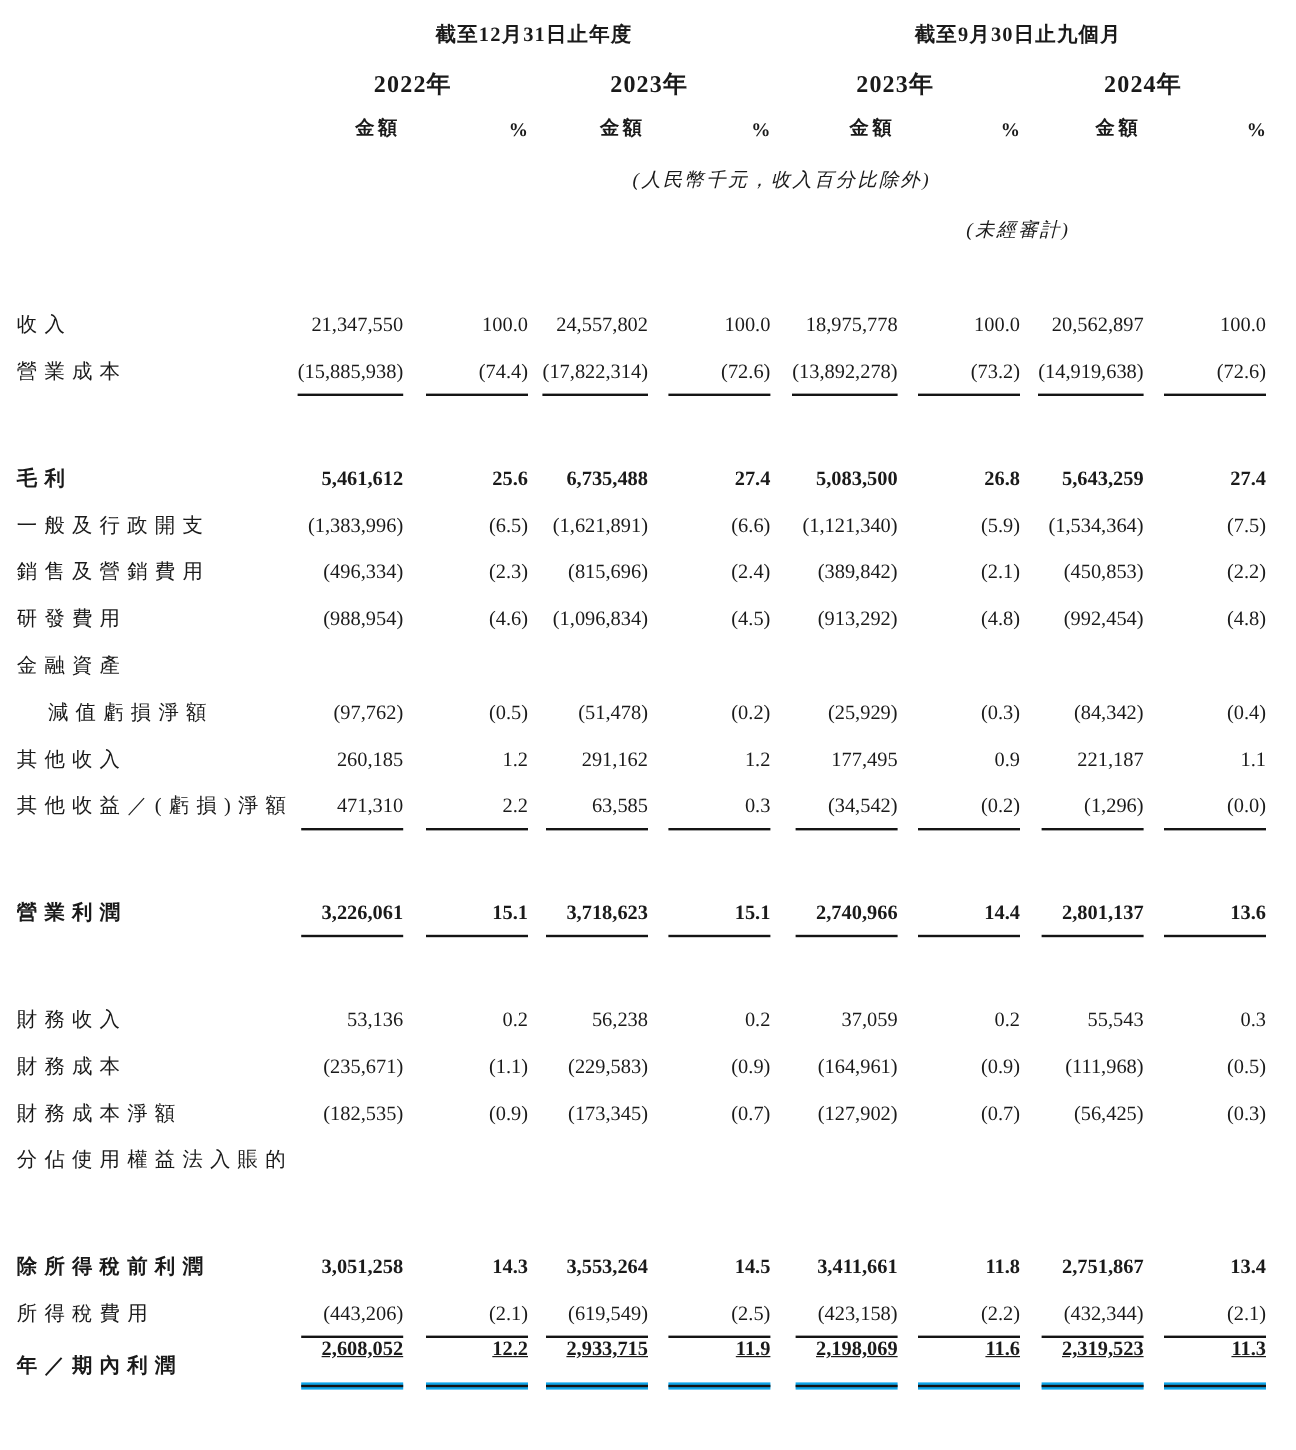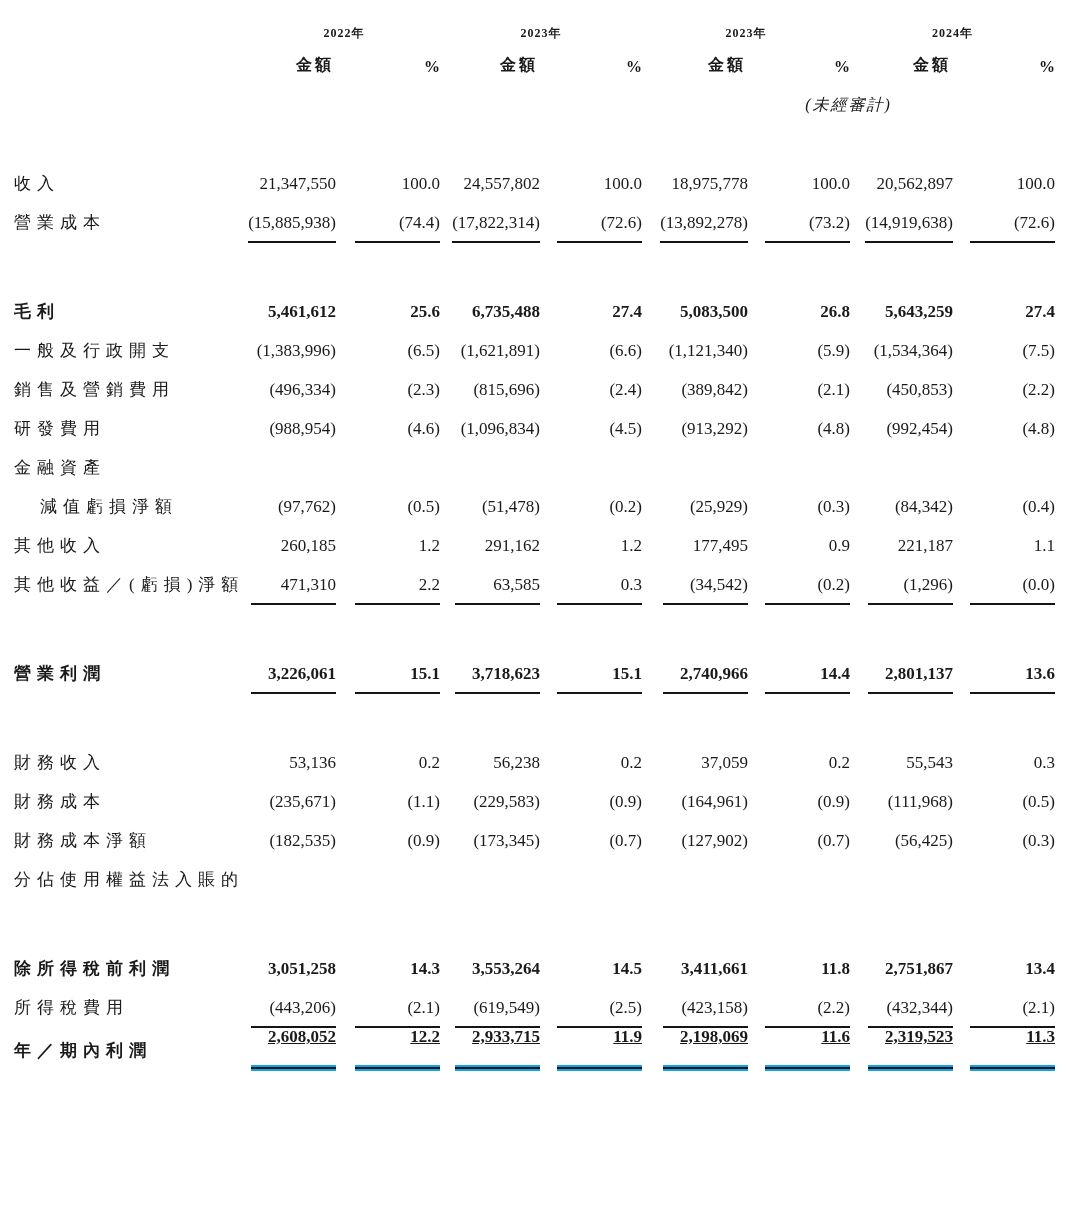--- a/index.html
+++ b/index.html
@@ -37,21 +37,21 @@
   .group-h {
     font-weight: bold;
     text-align: center;
     font-size: 17px;
     letter-spacing: 1px;
     padding-bottom: 2px;
   }
   .year-h {
     font-weight: bold;
     text-align: center;
-    font-size: 12px;
+    font-size: 20px;
     letter-spacing: 1px;
     padding-bottom: 2px;
   }
   .col-h {
     font-weight: bold;
     text-align: right;
     font-size: 16px;
     padding-bottom: 2px;
   }
   .col-h.amt { letter-spacing: 3px; padding-right: 2px; }
@@ -112,38 +112,47 @@
     <col style="width:88px">
       <col style="width:104px">
     <col style="width:100px">
       <col style="width:102px">
     <col style="width:106px">
       <col style="width:102px">
     <col style="width:103px">
       <col style="width:102px">
   </colgroup>
   <thead>
+    <tr class="h-group">
+      <td></td>
+      <th colspan="4" class="group-h">截至12月31日止年度</th>
+      <th colspan="4" class="group-h">截至9月30日止九個月</th>
+    </tr>
     <tr class="h-years">
       <td></td>
       <th colspan="2" class="year-h">2022年</th>
       <th colspan="2" class="year-h">2023年</th>
       <th colspan="2" class="year-h">2023年</th>
       <th colspan="2" class="year-h">2024年</th>
     </tr>
     <tr class="h-cols">
       <td></td>
       <th class="col-h amt">金額</th>
       <th class="col-h pct">%</th>
       <th class="col-h amt">金額</th>
       <th class="col-h pct">%</th>
       <th class="col-h amt">金額</th>
       <th class="col-h pct">%</th>
       <th class="col-h amt">金額</th>
       <th class="col-h pct">%</th>
     </tr>
+    <tr class="h-note1">
+      <td></td>
+      <td colspan="8" class="note">(人民幣千元，收入百分比除外)</td>
+    </tr>
     <tr class="h-note2">
       <td colspan="5"></td>
       <td colspan="4" class="note">(未經審計)</td>
     </tr>
     <tr class="h-gap">
       <td colspan="9"></td>
     </tr>
   </thead>
   <tbody id="fin-body">
       <tr class="data">

